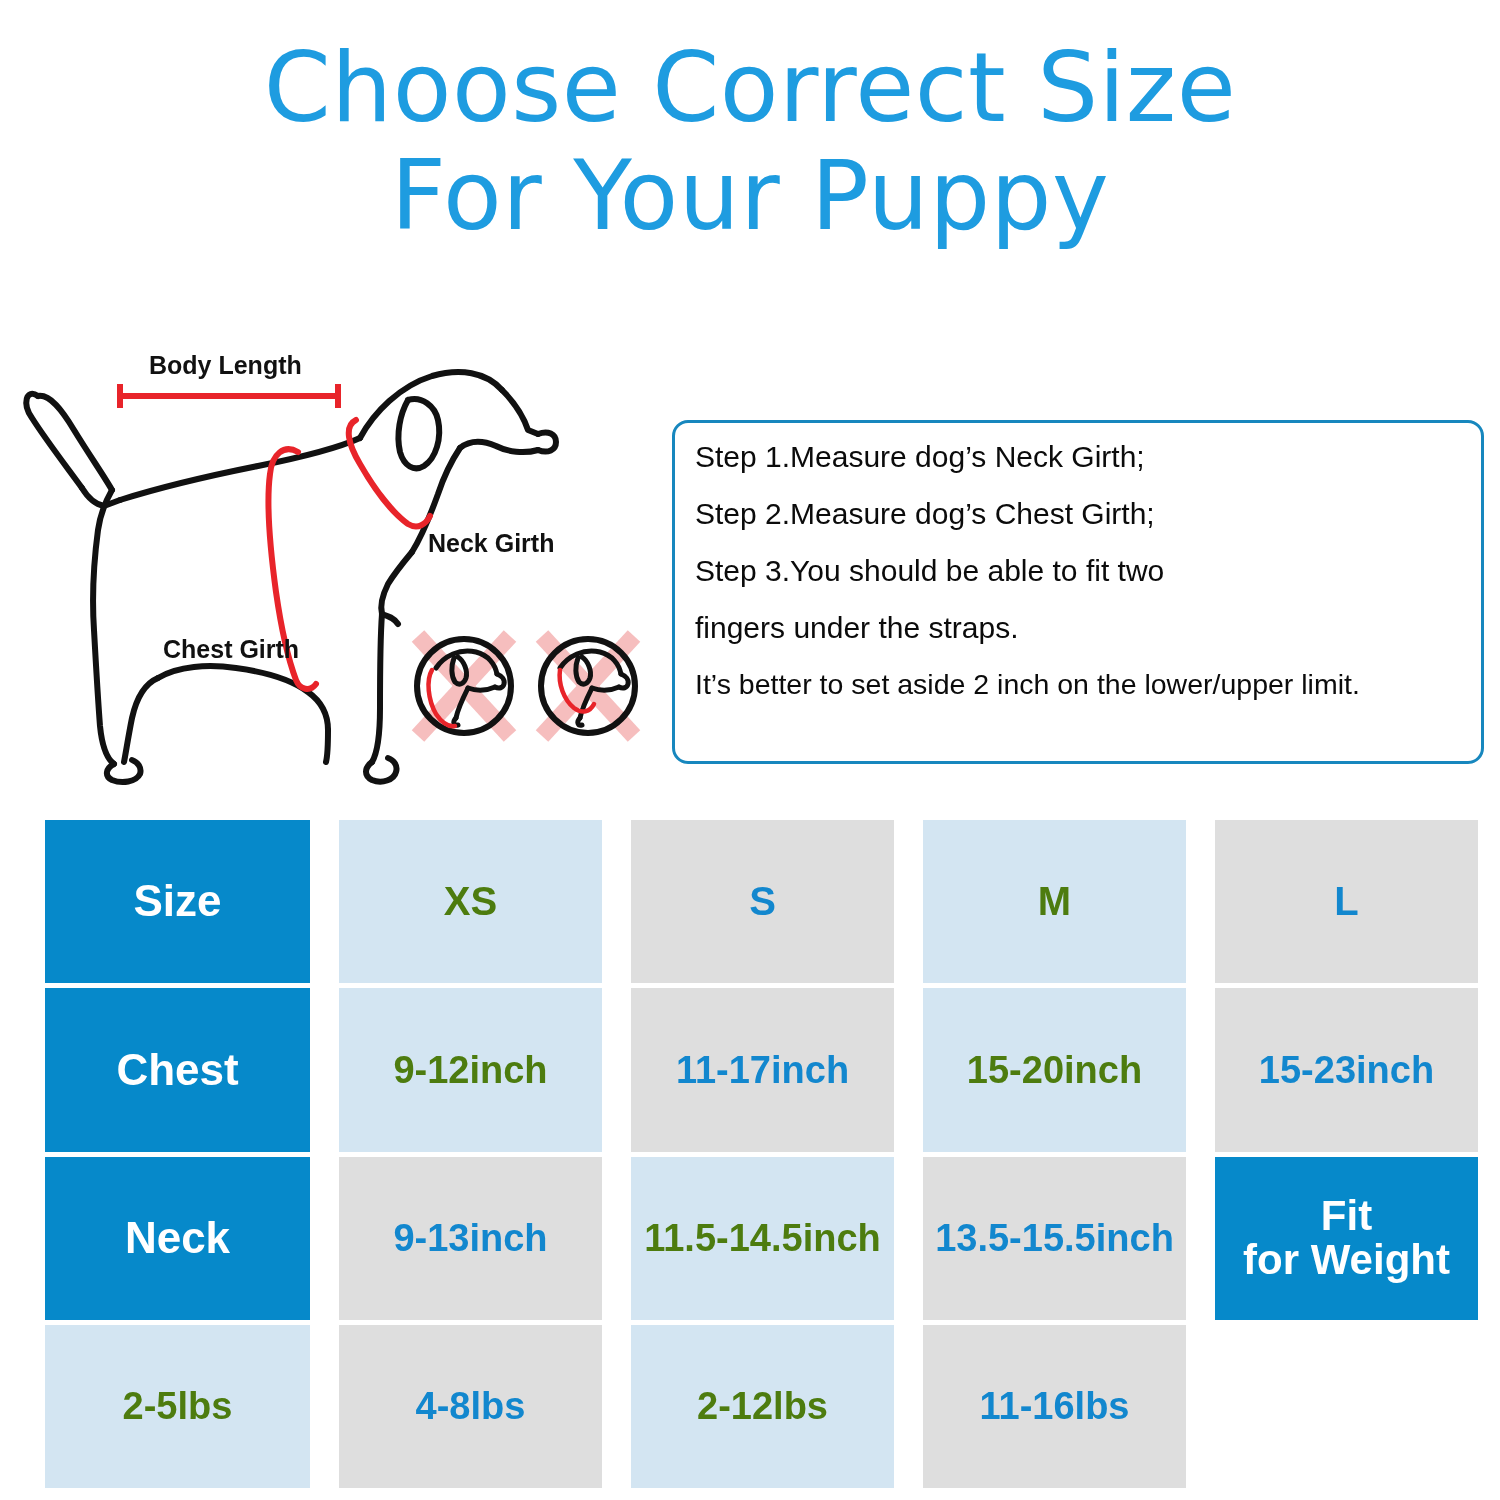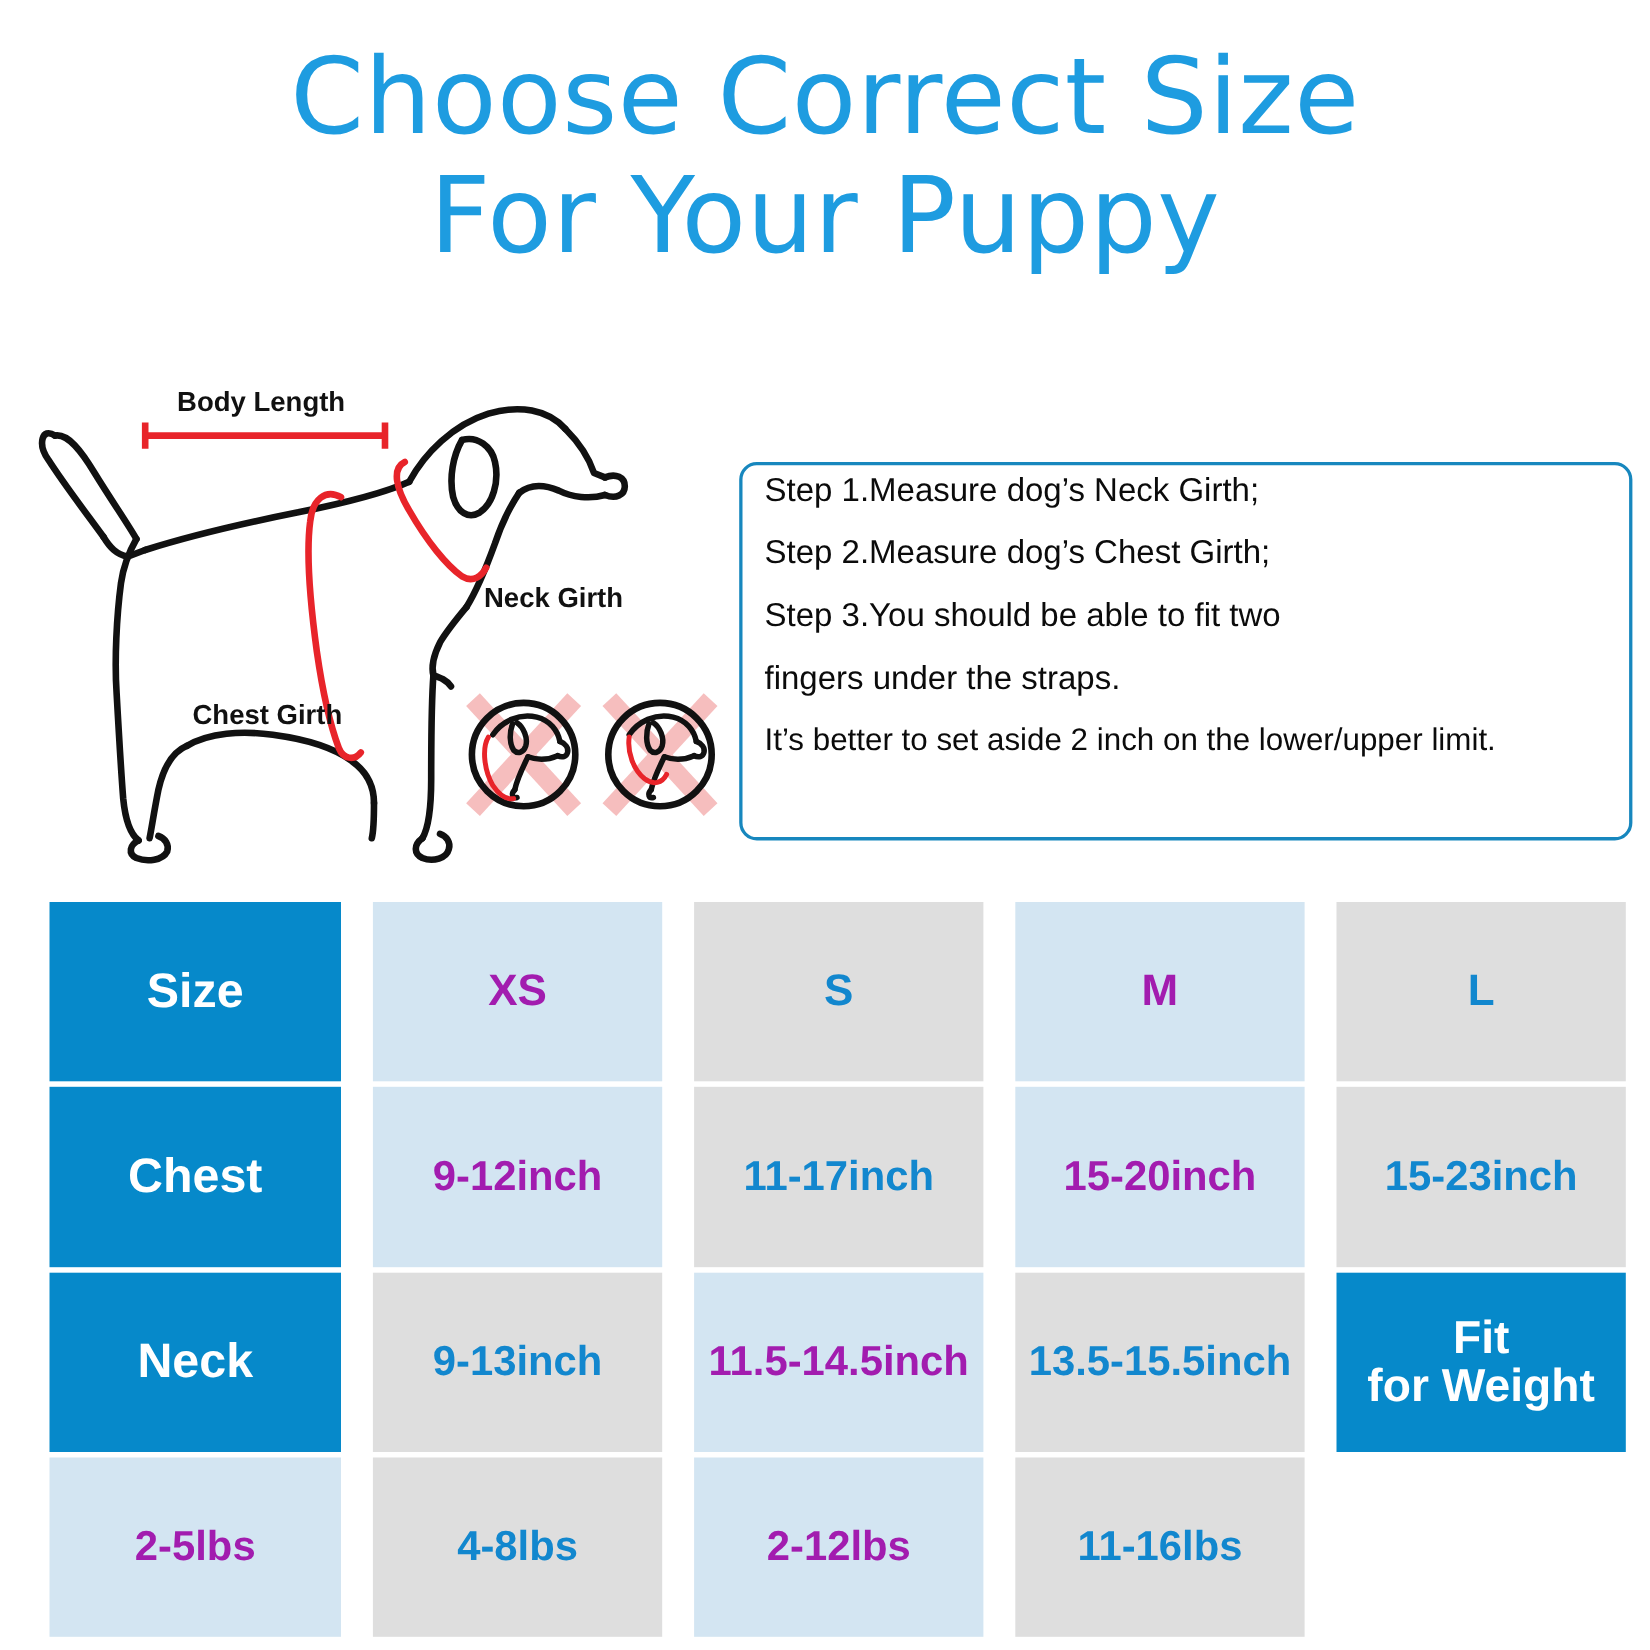--- a/index.html
+++ b/index.html
@@ -21,32 +21,32 @@
     color: #1E9CE0;
     font-family: "DejaVu Sans", sans-serif;
     font-weight: 400;
     font-size: 96px;
     letter-spacing: 0.5px;
   }
   .title-line.l2 { margin-top: 6px; }
 
   
   .diagram {
-    position: absolute; left: 20px; top: 348px; width: 660px; height: 440px;
+    position: absolute; left: 8px; top: 348px; width: 660px; height: 440px;
   }
   .diagram svg { display: block; width: 660px; height: 440px; }
 
   
   .steps-box {
     position: absolute; left: 672px; top: 420px;
     width: 812px; height: 344px;
     border: 3px solid #1787BE;
     border-radius: 16px;
     background: #fff;
-    padding: 8px 0 0 20px;
+    padding: 19px 0 0 20px;
   }
   .step-line {
     color: #0b0b0b;
     font-family: "Liberation Sans", sans-serif;
     font-weight: 400;
     font-size: 30px;
     line-height: 1;
     margin-bottom: 27px;
     white-space: nowrap;
   }
@@ -68,21 +68,21 @@
     font-weight: 700;
     line-height: 1.06;
     margin-left: 25px;
   }
   .cell.label {
     background: #0689CA;
     color: #ffffff;
     font-size: 44px;
   }
   .cell.label.two-line { font-size: 42px; }
-  .cell.v-blue  { background: #D3E5F2; color: #a21caf; }
+  .cell.v-blue  { background: #D3E5F2; color: #4d7c0f; }
   .cell.v-gray  { background: #DEDEDE; color: #1287CE; }
   .cell.head    { font-size: 40px; }
   .cell.val     { font-size: 38px; text-align: right; }
 </style>
 </head>
 <body>
 
 <div class="page">
 
   <div class="title-block">

